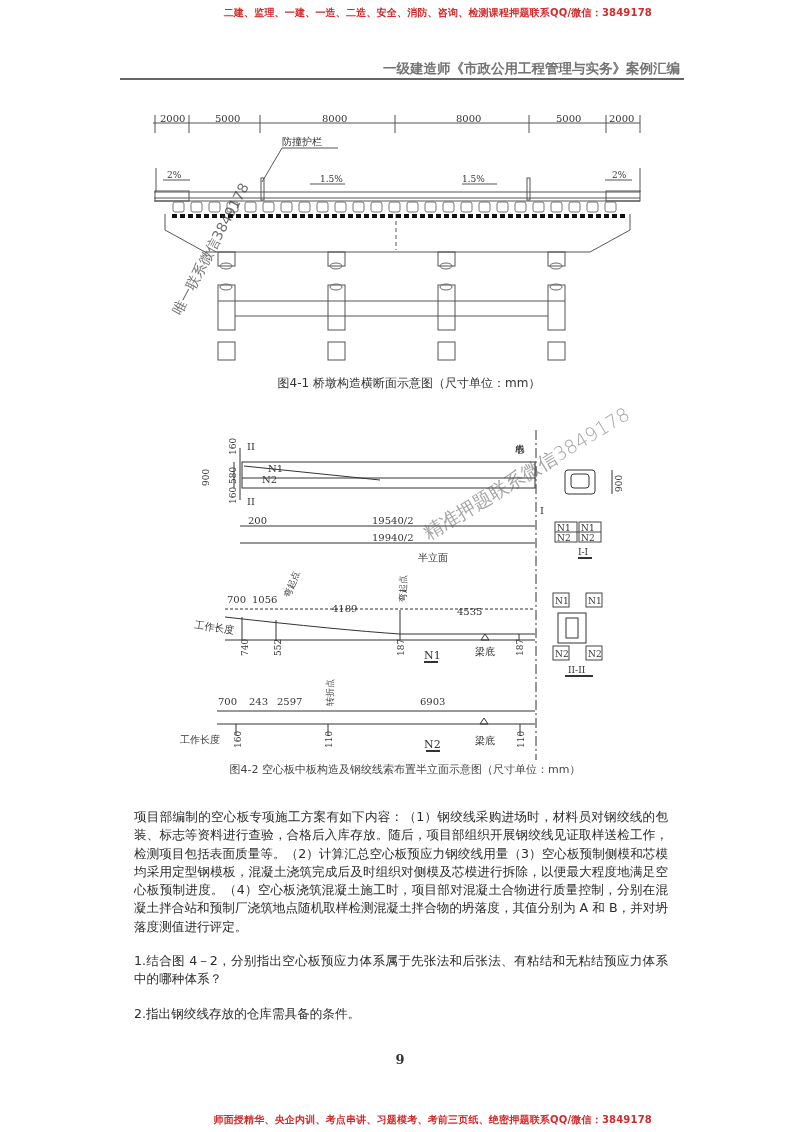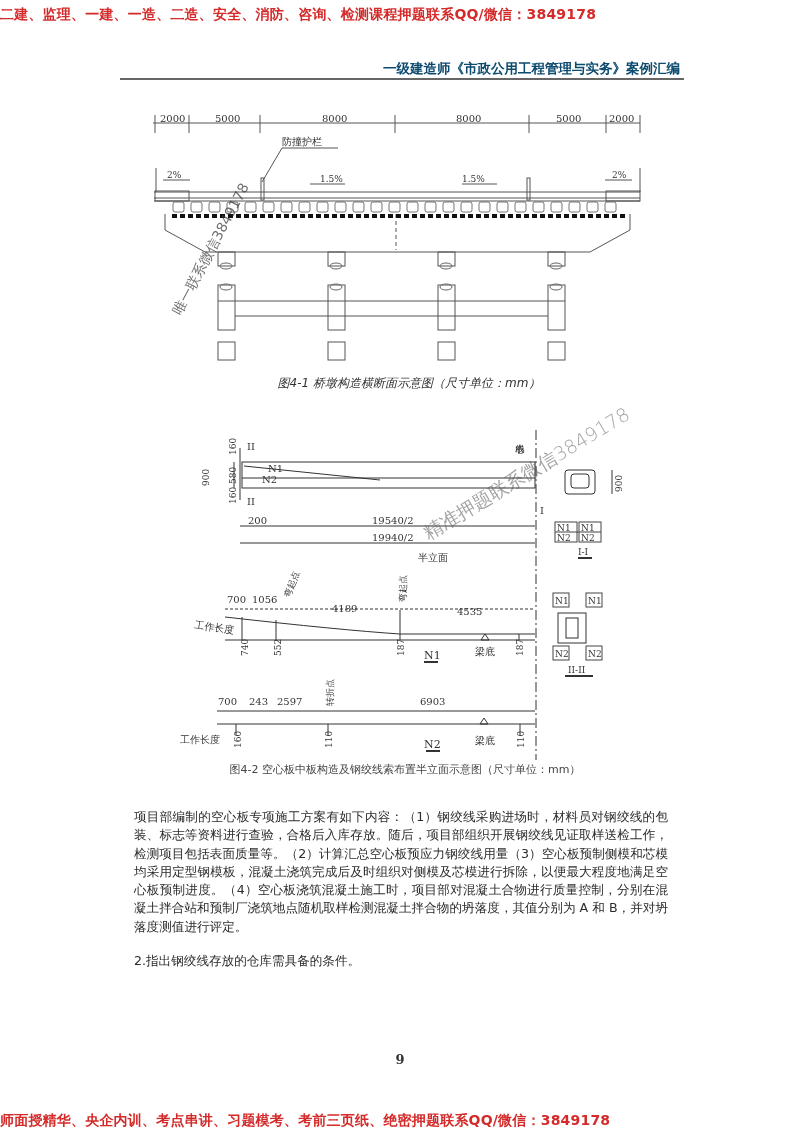--- a/index.html
+++ b/index.html
@@ -1,35 +1,35 @@
 <!DOCTYPE html>
 <html><head>
 <meta charset="utf-8">
 <style>
   * { box-sizing: border-box; margin: 0; padding: 0; }
   html, body { width: 800px; height: 1132px; background: #ffffff; overflow: hidden; }
   body { position: relative; font-family: "DejaVu Serif", "Liberation Serif", serif; color: #222; }
 
-  .promo { position: absolute; left: 0; width: 652px; text-align: left;
+  .promo { position: absolute; left: 0; width: 652px; text-align: right;
            font-family: "DejaVu Sans", "Liberation Sans", sans-serif;
-           color: #d42a2a; font-size: 14px; letter-spacing: 0.2px; font-weight: bold; }
+           color: #d42a2a; font-size: 10px; letter-spacing: 0.2px; font-weight: bold; }
   .promo.top { top: 6px; }
   .promo.bottom { top: 1112px; line-height: 16px; }
 
   .running-header { position: absolute; top: 60px; right: 120px;
                     font-family: "DejaVu Sans", "Liberation Sans", sans-serif;
-                    font-size: 13.5px; font-weight: bold; color: #0c4a6e; }
+                    font-size: 13.5px; font-weight: bold; color: #737373; }
   .header-rule { position: absolute; top: 78px; left: 120px; width: 564px; height: 2px; background: #666; }
 
   svg.fig { position: absolute; left: 0; }
   .fig text { font-family: "DejaVu Serif", "Liberation Serif", serif; fill: #333; }
 
   .caption { position: absolute; left: 0; width: 800px; text-align: center;
              font-family: "DejaVu Sans", "Liberation Sans", sans-serif; color: #333; }
-  .caption.c1 { top: 375px; font-size: 12px; padding-left: 18px; font-style: italic; }
+  .caption.c1 { top: 375px; font-size: 12px; padding-left: 18px; }
   .caption.c2 { top: 762px; font-size: 11px; padding-left: 10px; color: #444; text-align: center; }
 
   .body-text { position: absolute; top: 792px; left: 118px; width: 566px;
                font-family: "DejaVu Sans", "Liberation Sans", sans-serif;
                font-size: 12.6px; line-height: 18.3px; color: #2b2b2b; text-align: justify; }
   .body-text p { margin: 16px; }
   .section-title { font-weight: normal; }
 
   .page-number { position: absolute; top: 1052px; left: 0; width: 800px; text-align: center;
                  font-family: "DejaVu Serif", "Liberation Serif", serif; font-weight: bold; font-size: 13px; color: #333; }
@@ -254,20 +254,21 @@
   <text x="0" y="0" font-size="9" transform="translate(332 748) rotate(-90)">110</text>
   <text x="0" y="0" font-size="9" transform="translate(524 748) rotate(-90)">110</text>
   <text x="424" y="748" font-size="11">N2</text>
   <text x="475" y="744" font-size="10">梁底</text>
 </svg>
 
 <div class="caption c2">图4-2 空心板中板构造及钢绞线索布置半立面示意图（尺寸单位：mm）</div>
 
 <div class="body-text">
   <p>项目部编制的空心板专项施工方案有如下内容：（1）钢绞线采购进场时，材料员对钢绞线的包装、标志等资料进行查验，合格后入库存放。随后，项目部组织开展钢绞线见证取样送检工作，检测项目包括表面质量等。（2）计算汇总空心板预应力钢绞线用量（3）空心板预制侧模和芯模均采用定型钢模板，混凝土浇筑完成后及时组织对侧模及芯模进行拆除，以便最大程度地满足空心板预制进度。（4）空心板浇筑混凝土施工时，项目部对混凝土合物进行质量控制，分别在混凝土拌合站和预制厂浇筑地点随机取样检测混凝土拌合物的坍落度，其值分别为 A 和 B，并对坍落度测值进行评定。</p>
+  <p>1.结合图 4－2，分别指出空心板预应力体系属于先张法和后张法、有粘结和无粘结预应力体系中的哪种体系？</p>
   <p>2.指出钢绞线存放的仓库需具备的条件。</p>
 </div>
 
 <div class="page-number">9</div>
 
 <div class="promo bottom">师面授精华、央企内训、考点串讲、习题模考、考前三页纸、绝密押题联系QQ/微信：3849178</div>
 
 <div class="watermark wm1">唯一联系微信3849178</div>
 <div class="watermark wm2">精准押题联系微信3849178</div>
 

